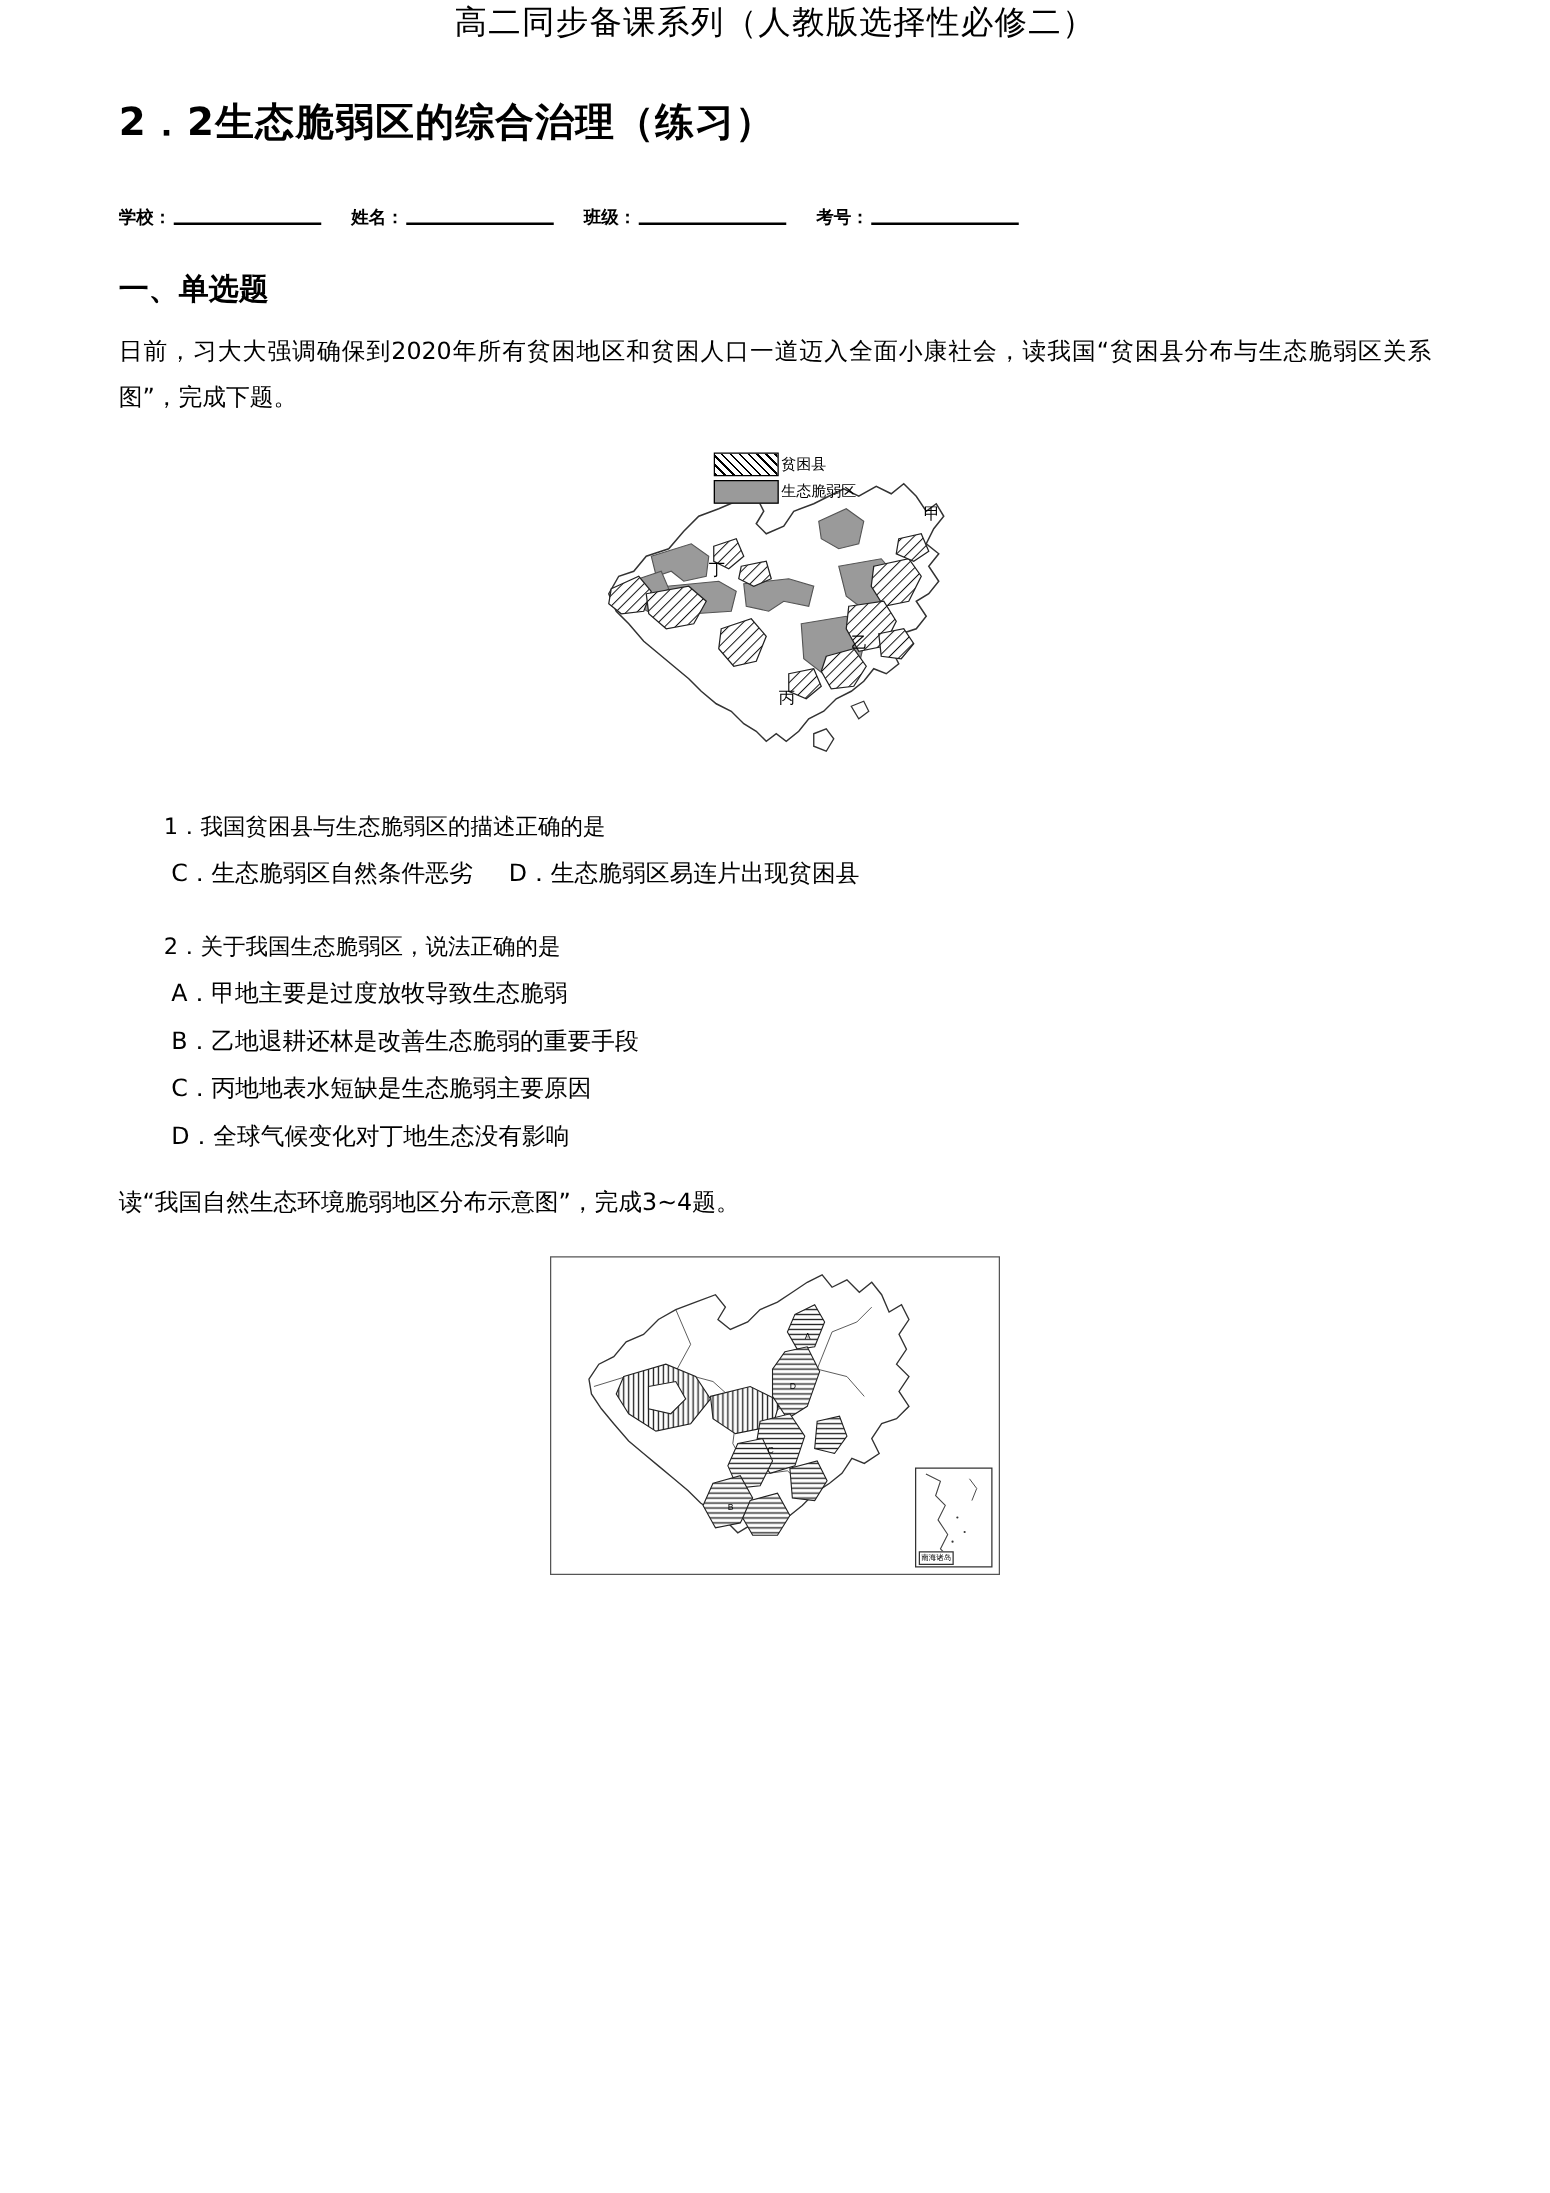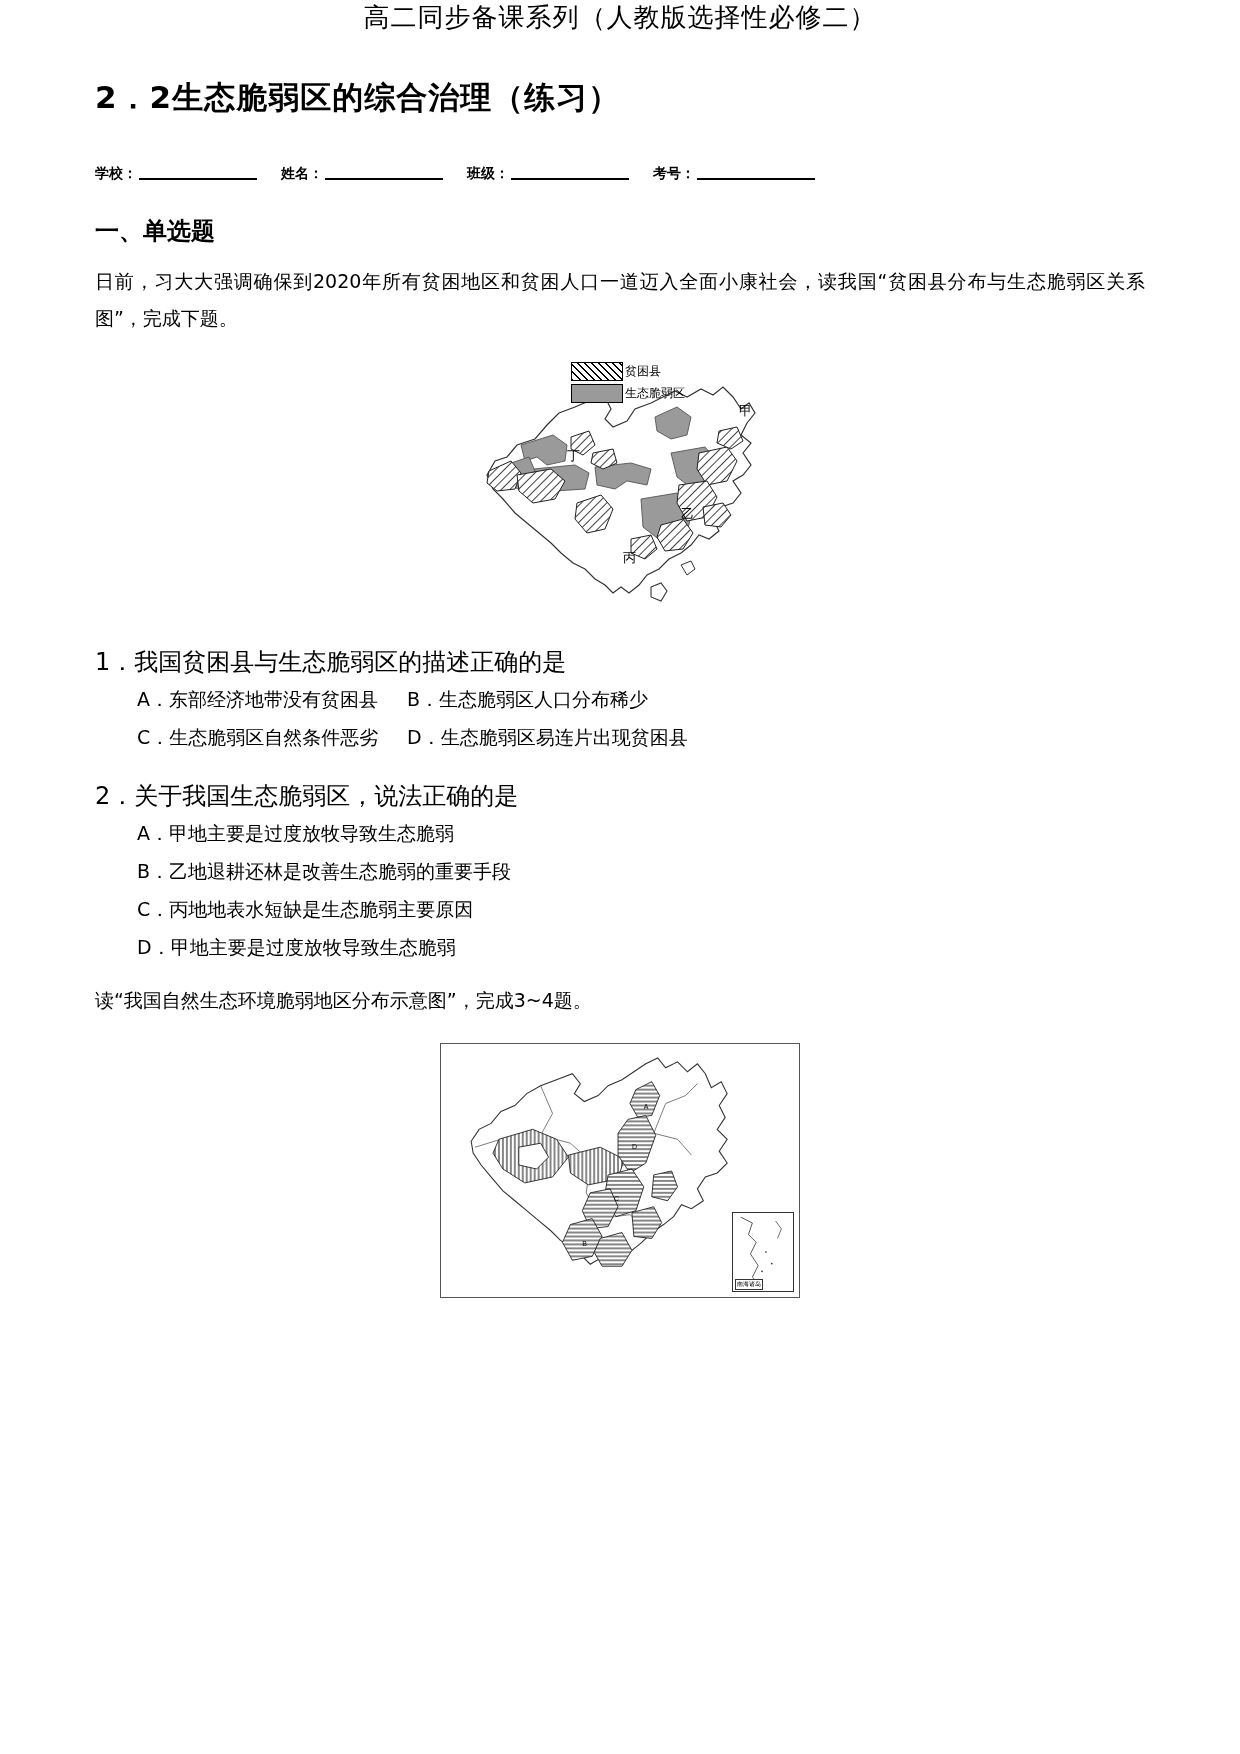--- a/index.html
+++ b/index.html
@@ -54,24 +54,25 @@
   }
 
   .para {
     font-size:19px;
     line-height:37px;
     margin-top:16px;
     text-align:justify;
     font-family:"DejaVu Sans","Liberation Sans",sans-serif;
   }
   .q-stem {
-    font-size:24px;
+    font-size:18px;
     line-height:36px;
     margin-top:22px;
     font-family:"DejaVu Sans","Liberation Sans",sans-serif;
+    margin-left:36px;
   }
   .opt-row {
     font-size:19px;
     line-height:38px;
     margin-left:42px;
     font-family:"DejaVu Sans","Liberation Sans",sans-serif;
     white-space:nowrap;
   }
   .opt { display:inline-block; }
   .opt-a { width:270px; }
@@ -194,40 +195,37 @@
       <span class="map-label" style="left:226px; top:148px;">乙</span>
       <span class="map-label" style="left:168px; top:192px;">丙</span>
       <span class="map-label" style="left:112px; top:90px;">丁</span>
     </div>
   </div>
 
   <div class="q-stem">
     <span>1．</span><span>我国贫困县与生态脆弱区的描述正确的是</span>
   </div>
   <div class="opt-row">
-    <span class="opt opt-a">A．东部经济地带没有贫困县</span><span class="opt">B．生态脆弱区人口分布稀少</span>
-  </div>
-  <div class="opt-row">
     <span class="opt opt-a">C．生态脆弱区自然条件恶劣</span><span class="opt">D．生态脆弱区易连片出现贫困县</span>
   </div>
 
   <div class="q-stem">
     <span>2．</span><span>关于我国生态脆弱区，说法正确的是</span>
   </div>
   <div class="opt-row">
     <span class="opt">A．甲地主要是过度放牧导致生态脆弱</span>
   </div>
   <div class="opt-row">
     <span class="opt">B．乙地退耕还林是改善生态脆弱的重要手段</span>
   </div>
   <div class="opt-row">
     <span class="opt">C．丙地地表水短缺是生态脆弱主要原因</span>
   </div>
   <div class="opt-row">
-    <span class="opt">D．甲地主要是过度放牧导致生态脆弱</span>
+    <span class="opt">D．全球气候变化对丁地生态没有影响</span>
   </div>
 
   <div class="para">读“我国自然生态环境脆弱地区分布示意图”，完成3~4题。</div>
 
   <div class="fig2-wrap">
     <div class="fig2">
       <svg viewBox="0 0 360 255" width="100%" height="100%">
         <defs>
           <pattern id="hlines" width="5" height="4" patternUnits="userSpaceOnUse">
             <rect width="5" height="4" fill="#ffffff"></rect>

